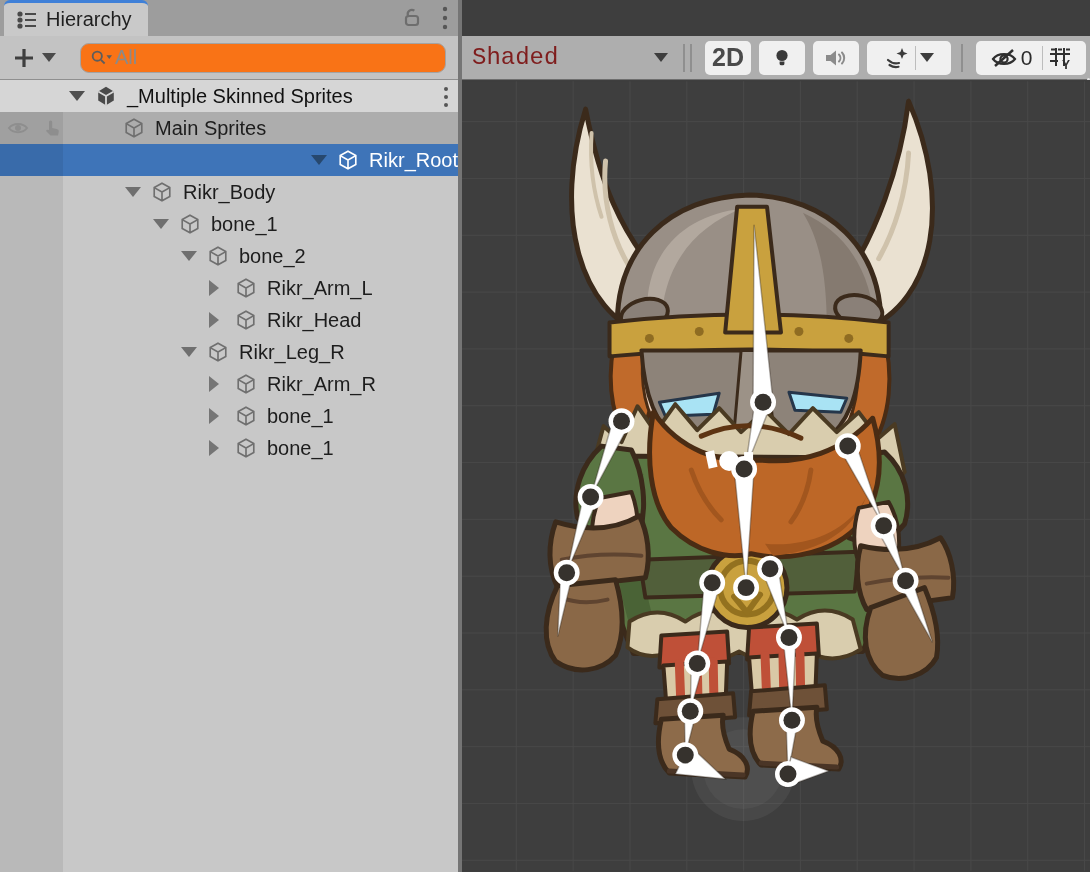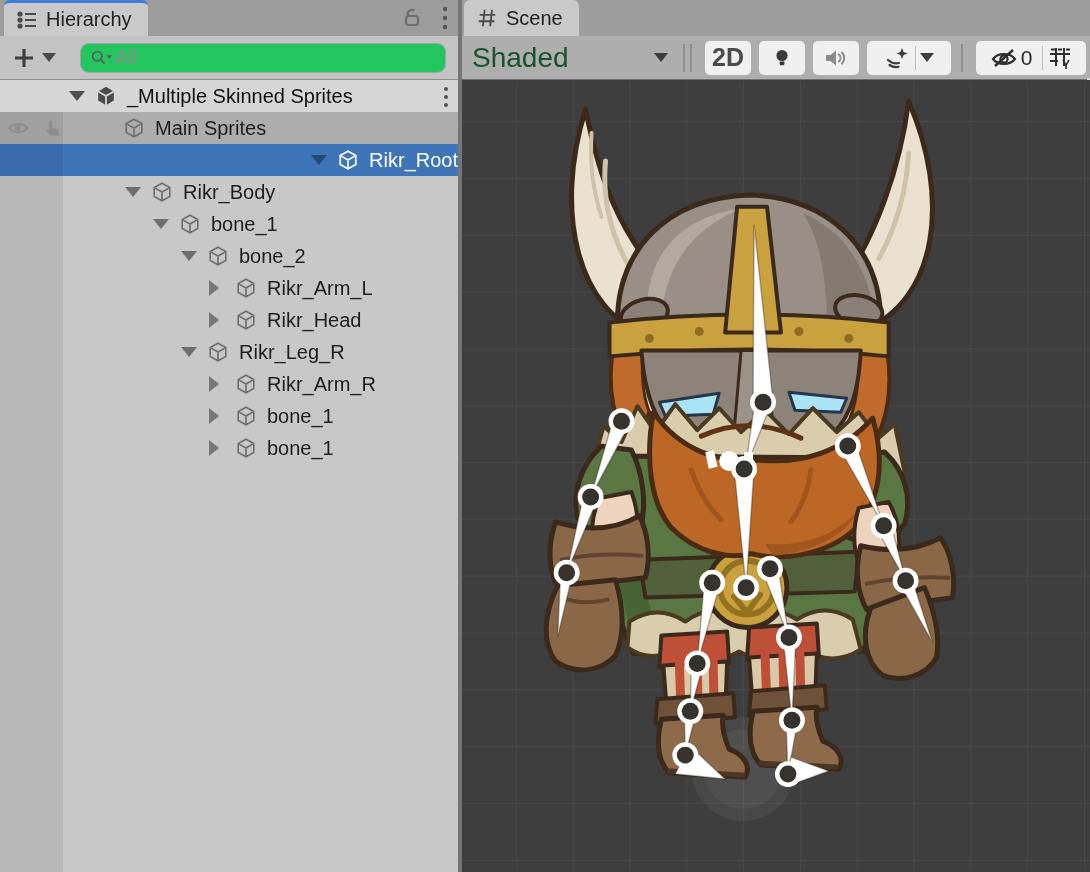--- a/index.html
+++ b/index.html
@@ -17,21 +17,21 @@
   .tab{position:absolute;top:0;height:36px;background:#c9c9c9;border-radius:6px 6px 0 0;
        display:flex;align-items:center;padding:0 16px 0 12px;box-sizing:border-box;}
   .tab.focused{border-top:3px solid #3f80d8;}
   .tab-label{font-size:20px;color:#1f1f1f;margin-left:8px;white-space:nowrap;}
   .tabbar-right{position:absolute;right:8px;top:0;height:36px;display:flex;align-items:center;gap:16px;}
 
   
   .htoolbar{position:absolute;left:0;right:0;top:36px;height:44px;background:#c3c3c3;
     border-bottom:1px solid #8f8f8f;display:flex;align-items:center;box-sizing:border-box;padding:0 8px;}
   .plus-group{display:flex;align-items:center;gap:6px;margin-left:4px;}
-  .search-pill{margin-left:24px;flex:1;height:30px;background:#22c55e;border:1px solid #a3a3a3;border-radius:9px;
+  .search-pill{margin-left:24px;flex:1;height:30px;background:#f97316;border:1px solid #a3a3a3;border-radius:9px;
     display:flex;align-items:center;padding:0 8px;box-sizing:border-box;margin-right:4px;}
   .search-pill input{border:none;outline:none;background:transparent;font-size:20px;color:#3c3c3c;width:100%;
     font-family:"Liberation Sans","DejaVu Sans",sans-serif;}
   .search-pill input::placeholder{color:#8a8a8a;opacity:1;}
 
   
   .tree{position:absolute;left:0;right:0;top:80px;bottom:0;background:#c8c8c8;overflow:hidden;}
   .gutter-overlay{position:absolute;left:0;top:32px;bottom:0;width:63px;background:rgba(0,0,0,0.075);z-index:5;pointer-events:none;}
   .trow{position:relative;height:32px;display:flex;align-items:center;font-size:20px;color:#1d1d1d;}
   .trow .indent{flex:0 0 auto;width:calc(67px + var(--d)*28px);}
@@ -45,21 +45,21 @@
   .iconbox{width:26px;height:26px;flex:0 0 auto;display:flex;align-items:center;justify-content:center;color:#6f6f6f;}
   .trow.selected .iconbox{color:#ffffff;}
   .tlabel{margin-left:8px;white-space:nowrap;}
   .row-kebab{position:absolute;right:8px;top:5px;}
   .vis-icons{position:absolute;left:6px;top:4px;display:flex;gap:10px;z-index:6;}
 
   
   .stoolbar{position:absolute;left:0;right:0;top:36px;height:44px;background:#aeaeae;border-bottom:1px solid #6e6e6e;
     display:flex;align-items:center;box-sizing:border-box;padding:0 4px;}
   .shading-dd{display:flex;align-items:center;justify-content:space-between;width:228px;height:34px;padding:0 10px 0 6px;box-sizing:border-box;}
-  .shading-label{font-size:28px;color:#14532d;}
+  .shading-label{font-size:24px;color:#7f1d1d;font-family:Liberation Mono, monospace;}
   .dd-caret{width:0;height:0;border-left:7px solid transparent;border-right:7px solid transparent;border-top:9px solid #3d3d3d;}
   .vsep{width:2px;height:28px;background:#8f8f8f;margin:0 5px;flex:0 0 auto;}
   .chip{height:34px;background:#f0f0f0;border-radius:5px;display:flex;align-items:center;justify-content:center;
     margin-left:8px;flex:0 0 auto;color:#3a3a3a;}
   .chip.b2d{width:46px;font-size:25px;font-weight:bold;color:#4a4a4a;}
   .chip.icon-chip{width:46px;}
   .chip .inner-sep{width:1px;height:24px;background:#bdbdbd;margin:0 4px;}
   .count-label{font-size:21px;color:#2b2b2b;margin:0 6px 0 2px;}
   .edge-sep{position:absolute;right:0;top:42px;width:3px;height:30px;background:#e6e6e6;border-radius:2px;}
 
@@ -296,28 +296,20 @@
         <span class="tlabel">bone_1</span>
       </div>
 
       <div class="gutter-overlay"></div>
     </div>
   </div>
 
   <div class="panel-divider"></div>
 
   <div class="panel scene-panel">
-    <div class="tabbar">
-      <div class="tab" style="left:2px;">
-        <svg class="icon" width="22" height="22" viewBox="0 0 24 24">
-          <path d="M9.5 3 L7.5 21 M17.5 3 L15.5 21 M4 8.5 H21 M3 15.5 H20" stroke="#4a4a4a" stroke-width="2" fill="none"></path>
-        </svg>
-        <span class="tab-label">Scene</span>
-      </div>
-    </div>
 
     <div class="stoolbar">
       <div class="shading-dd">
         <span class="shading-label">Shaded</span>
         <span class="dd-caret"></span>
       </div>
       <span class="vsep"></span>
         <span class="vsep" style="margin-left:0;"></span>
 
       <div class="chip b2d">

